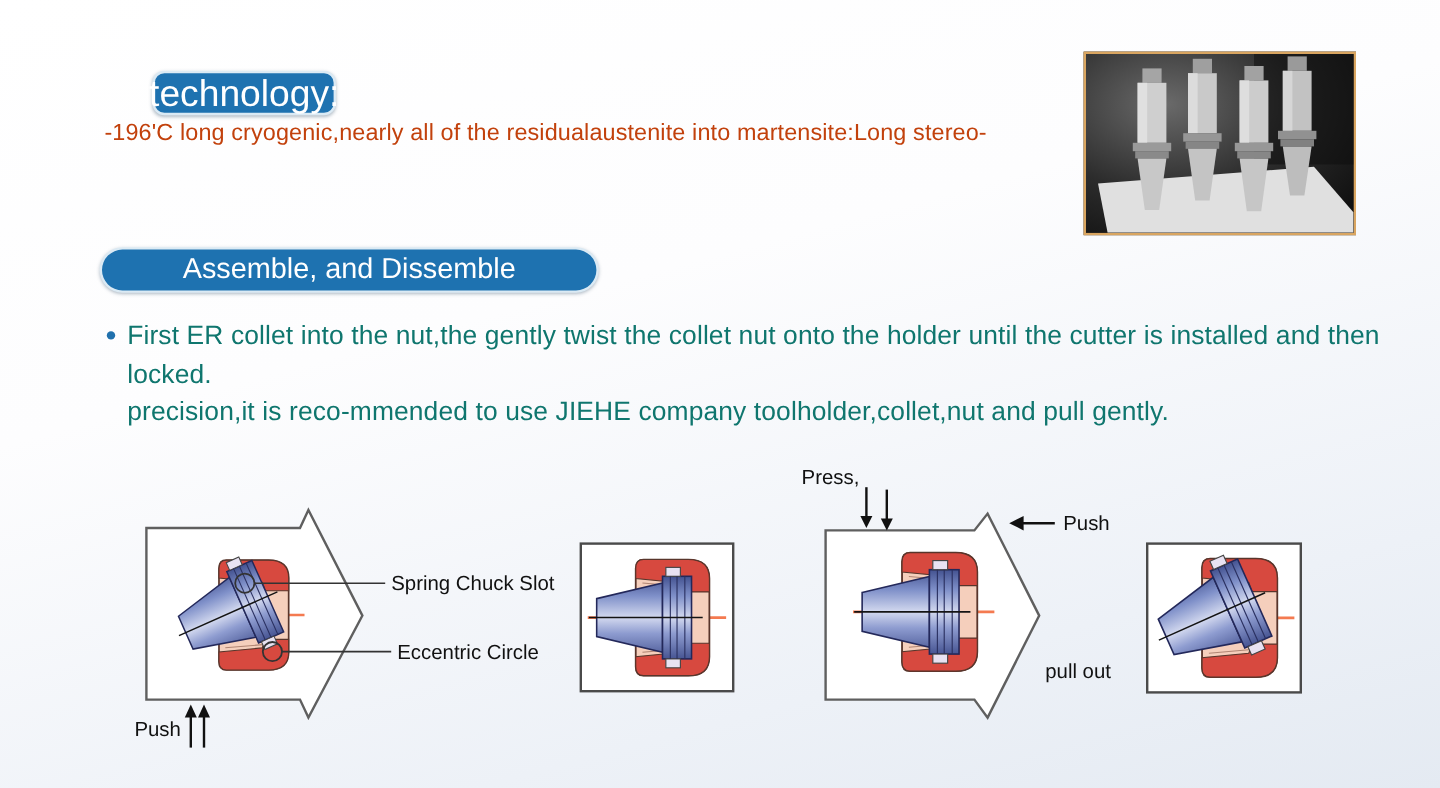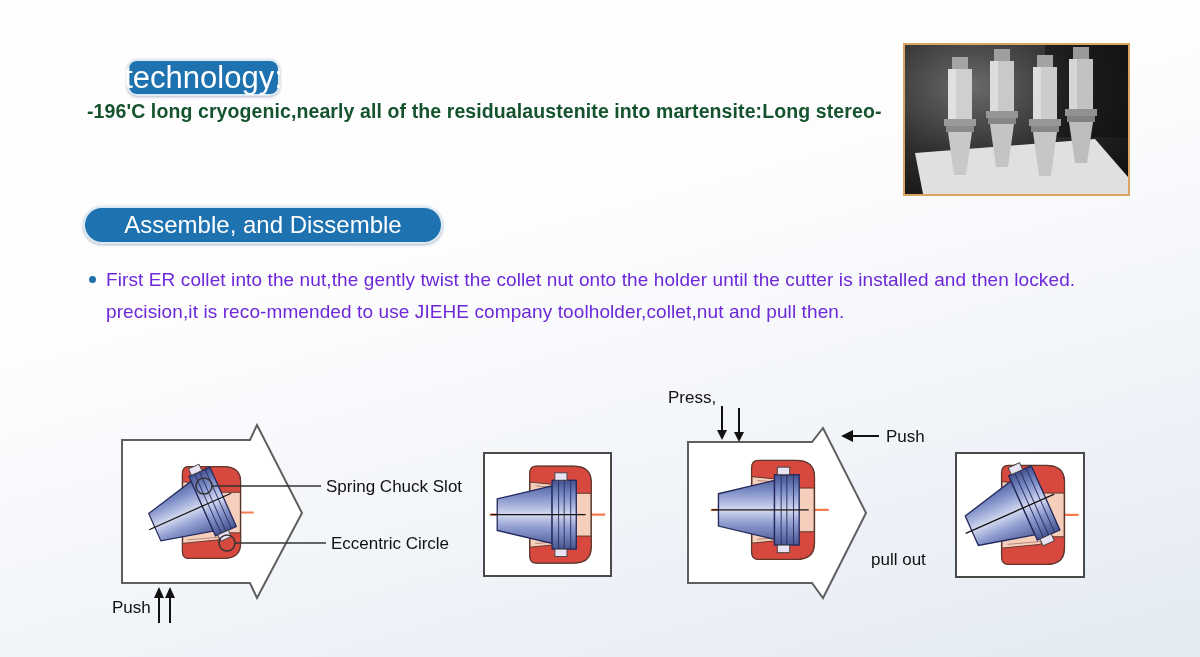--- a/index.html
+++ b/index.html
@@ -9,27 +9,27 @@
     background:linear-gradient(165deg,#ffffff 0%,#fdfdfe 38%,#edf1f7 78%,#e4eaf2 100%);
   }
   .badge{
     position:absolute;background:#1e72b0;color:#ffffff;
     display:flex;align-items:center;justify-content:center;
     border:2px solid rgba(240,247,252,.9);box-sizing:border-box;
     box-shadow:0 1px 3px rgba(30,60,90,.35);
     white-space:nowrap;
   }
   #badge-technology{left:91px;top:59px;width:153px;height:37px;border-radius:10px;font-size:31px;margin-left:36px;}
-  #badge-assemble{left:83px;top:206px;width:360px;height:38px;border-radius:19px;font-size:24px;text-align:right;}
-  .tech-text{position:absolute;left:87px;top:95px;font-size:19.5px;color:#14532d;line-height:32.5px;letter-spacing:.1px;font-weight:bold;}
+  #badge-assemble{left:83px;top:206px;width:416px;height:38px;border-radius:19px;font-size:24px;text-align:right;}
+  .tech-text{position:absolute;left:87px;top:95px;font-size:19.5px;color:#c2410c;line-height:32.5px;letter-spacing:.1px;}
   .photo-frame{
     position:absolute;left:903px;top:43px;width:223px;height:149px;
     border:2px solid #d9a560;box-sizing:content-box;background:#1a1a1a;
   }
-  .bullets{position:absolute;left:89px;top:264px;font-size:19px;color:#6d28d9;line-height:31.5px;letter-spacing:.1px;}
+  .bullets{position:absolute;left:89px;top:264px;font-size:22px;color:#0f766e;line-height:31.5px;letter-spacing:.1px;}
   .bullet-row{display:flex;}
   .dot{width:7px;height:7px;border-radius:50%;background:#2171ad;margin:12px 10px 0 0;flex:none;}
   .dot.ghost{visibility:hidden;}
   #diagram-svg{position:absolute;left:0;top:385px;}
   #diagram-svg text{font-family:"Liberation Sans",sans-serif;font-size:17px;fill:#111111;}
 </style>
 </head>
 <body>
 
 <div class="badge" id="badge-technology">
@@ -97,21 +97,21 @@
   <span>Assemble, and Dissemble</span>
 </div>
 
 <div class="bullets">
   <div class="bullet-row">
     <span class="dot"></span>
     <span>First ER collet into the nut,the gently twist the collet nut onto the holder until the cutter is installed and then locked.</span>
   </div>
   <div class="bullet-row">
     <span class="dot ghost"></span>
-    <span>precision,it is reco-mmended to use JIEHE company toolholder,collet,nut and pull then.</span>
+    <span>precision,it is reco-mmended to use JIEHE company toolholder,collet,nut and pull gently.</span>
   </div>
 </div>
 
 <svg id="diagram-svg" width="1200" height="265" viewBox="0 0 1200 265">
   <defs>
     <linearGradient id="collet-blue" gradientUnits="userSpaceOnUse" x1="0" y1="18" x2="0" y2="106">
       <stop offset="0" stop-color="#2c3a7a"></stop>
         <stop offset="0.28" stop-color="#7f90c9"></stop>
       <stop offset="0.5" stop-color="#d3d9ef"></stop>
         <stop offset="0.66" stop-color="#8e9cd0"></stop>

